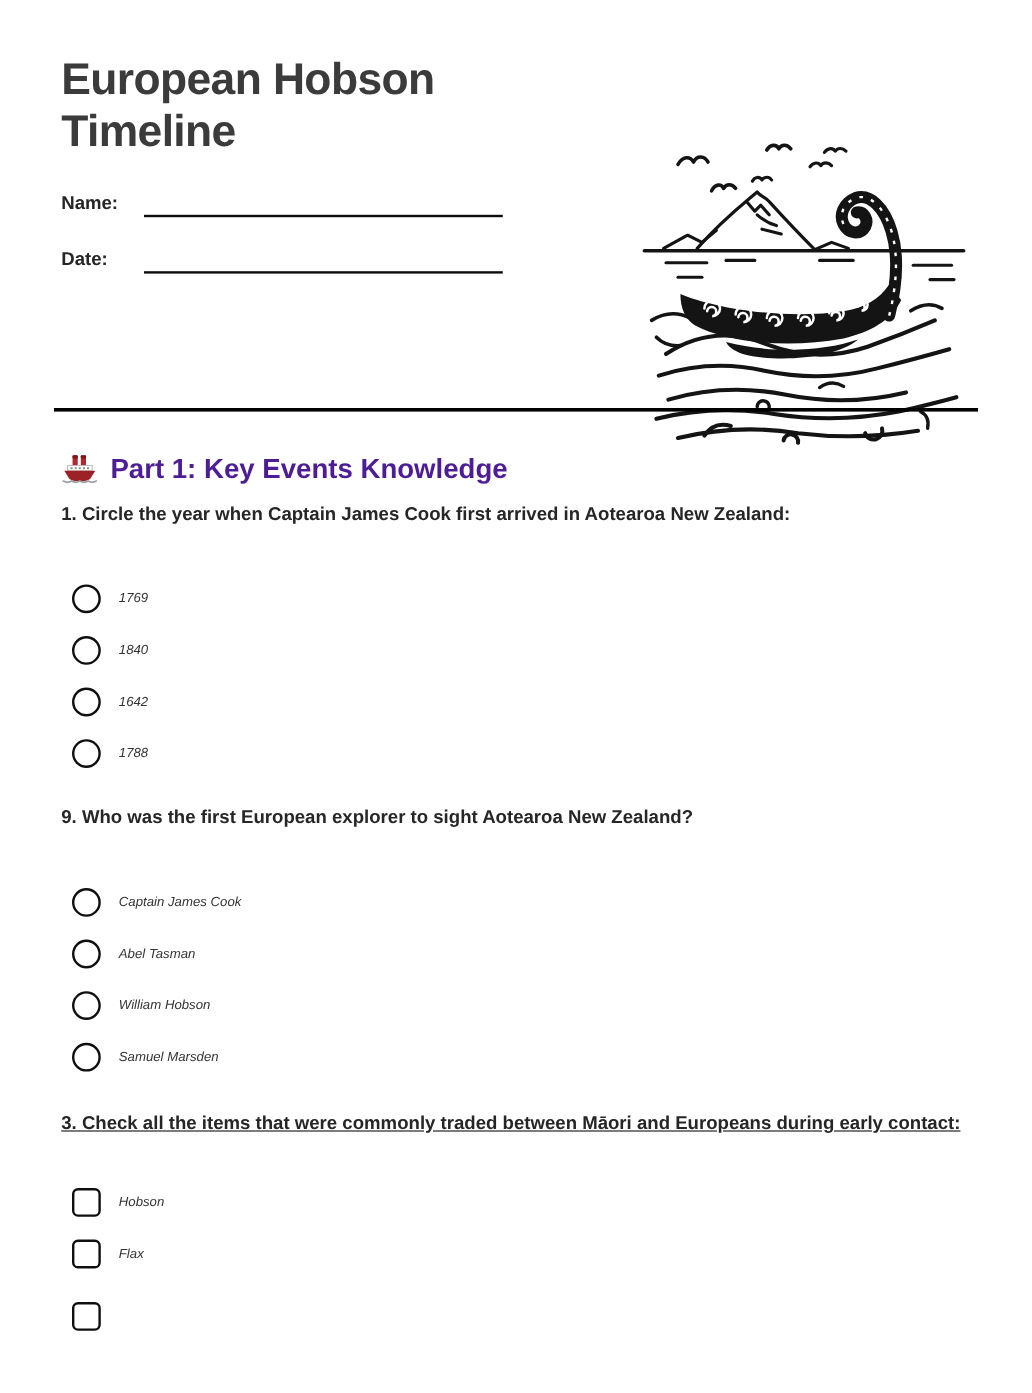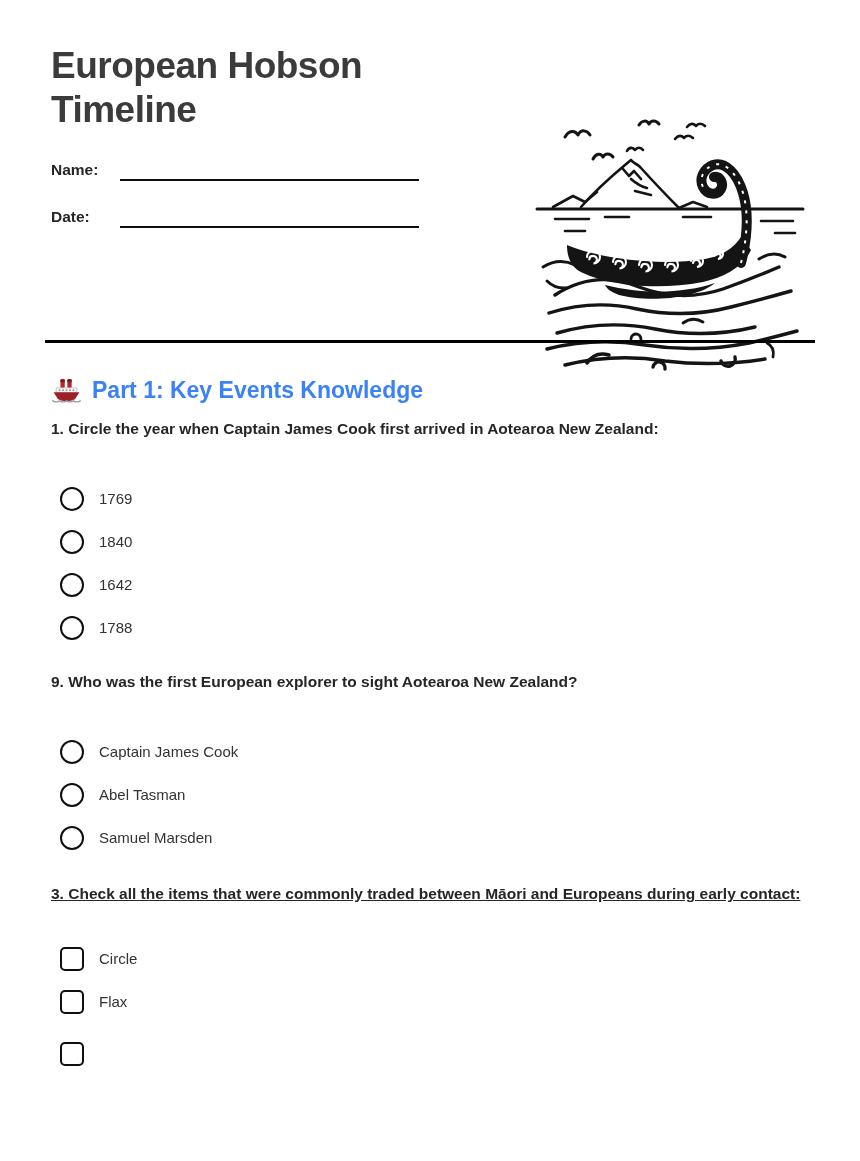--- a/index.html
+++ b/index.html
@@ -37,21 +37,21 @@
   
   .divider {
     margin:112px 0 0 -6px;
     border:none; border-top:3px solid #000;
   }
 
   
   .section-heading {
     margin-top:34px;
     display:flex; align-items:center; gap:10px;
-    font-size:23px; font-weight:700; color:#3b82f6;
+    font-size:23px; font-weight:700; color:#4c1d95;
   }
   .ship-icon { width:31px; height:27px; flex:0 0 auto; }
 
   
   .q {
     margin-top:12px;
     font-size:15.5px; font-weight:700; color:#262626; line-height:25px;
     max-width:764px;
   }
   .q.q2 { margin-top:29px; }
@@ -60,21 +60,21 @@
   .opts { margin-top:46px; margin-left:9px; }
   .opts.tight { margin-top:41px; }
   .opt { display:flex; align-items:center; height:24px; margin-bottom:19px; }
   .opt.short-gap { margin-bottom:28px; }
   .radio, .checkbox {
     width:24px; height:24px; flex:0 0 auto;
     border:2.5px solid #0f0f0f; background:#fff; cursor:pointer;
   }
   .radio { border-radius:50%; }
   .checkbox { border-radius:5px; }
-  .olabel { margin-left:15px; font-size:15px; color:#333; line-height:24px; }
+  .olabel { margin-left:15px; font-size:11px; color:#333; line-height:24px;font-style:italic; }
 </style>
 </head>
 <body>
 
 <div class="page">
 
   <svg class="illustration" viewBox="0 0 270 258" xmlns="http://www.w3.org/2000/svg" aria-hidden="true">
     <g stroke="#141414" fill="none" stroke-width="2.6" stroke-linecap="round" stroke-linejoin="round">
 
       <path d="M30,20 C34,13 40,13 43,18 C46,12 52,13 55,18" stroke-width="3"></path>
@@ -192,29 +192,33 @@
       <div class="opt">
         <span class="radio"></span>
         <span class="olabel">Captain James Cook</span>
       </div>
       <div class="opt">
         <span class="radio"></span>
         <span class="olabel">Abel Tasman</span>
       </div>
       <div class="opt">
         <span class="radio"></span>
+        <span class="olabel">William Hobson</span>
+      </div>
+      <div class="opt">
+        <span class="radio"></span>
         <span class="olabel">Samuel Marsden</span>
       </div>
     </div>
 
     <p class="q q3">3. Check all the items that were commonly traded between Māori and Europeans during early contact:</p>
     <div class="opts tight">
       <div class="opt">
         <span class="checkbox"></span>
-        <span class="olabel">Circle</span>
+        <span class="olabel">Hobson</span>
       </div>
       <div class="opt short-gap">
         <span class="checkbox"></span>
         <span class="olabel">Flax</span>
       </div>
 
       <div class="opt">
         <span class="checkbox"></span>
       </div>
     </div>

